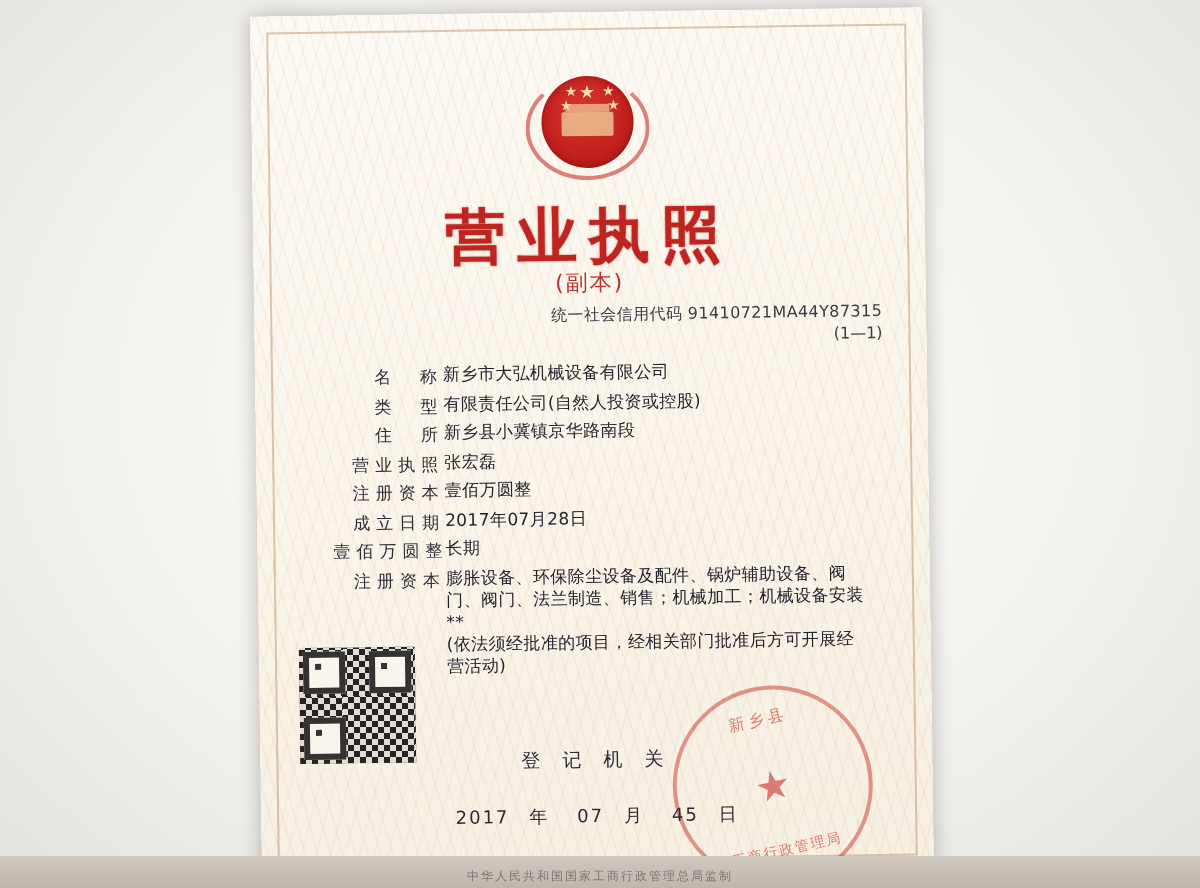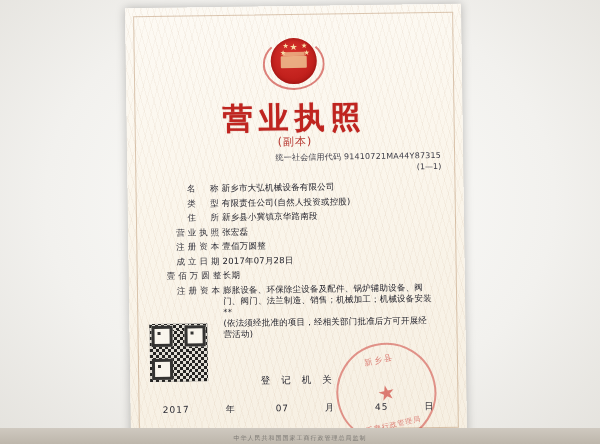--- a/index.html
+++ b/index.html
@@ -215,21 +215,21 @@
   .date-line {
     position: absolute;
     left: 0;
     right: 0;
     top: 396px;
     text-align: center;
     font-size: 9px;
     letter-spacing: 1px;
     color: #2b2b34;
   }
-  .date-line span { margin: 0 18px; }
+  .date-line span { margin: 0 5px; }
 
   
   .seal {
     position: absolute;
     left: 206px;
     top: 338px;
     width: 96px;
     height: 96px;
     border-radius: 50%;
     border: 2px solid rgba(200,40,34,0.60);

